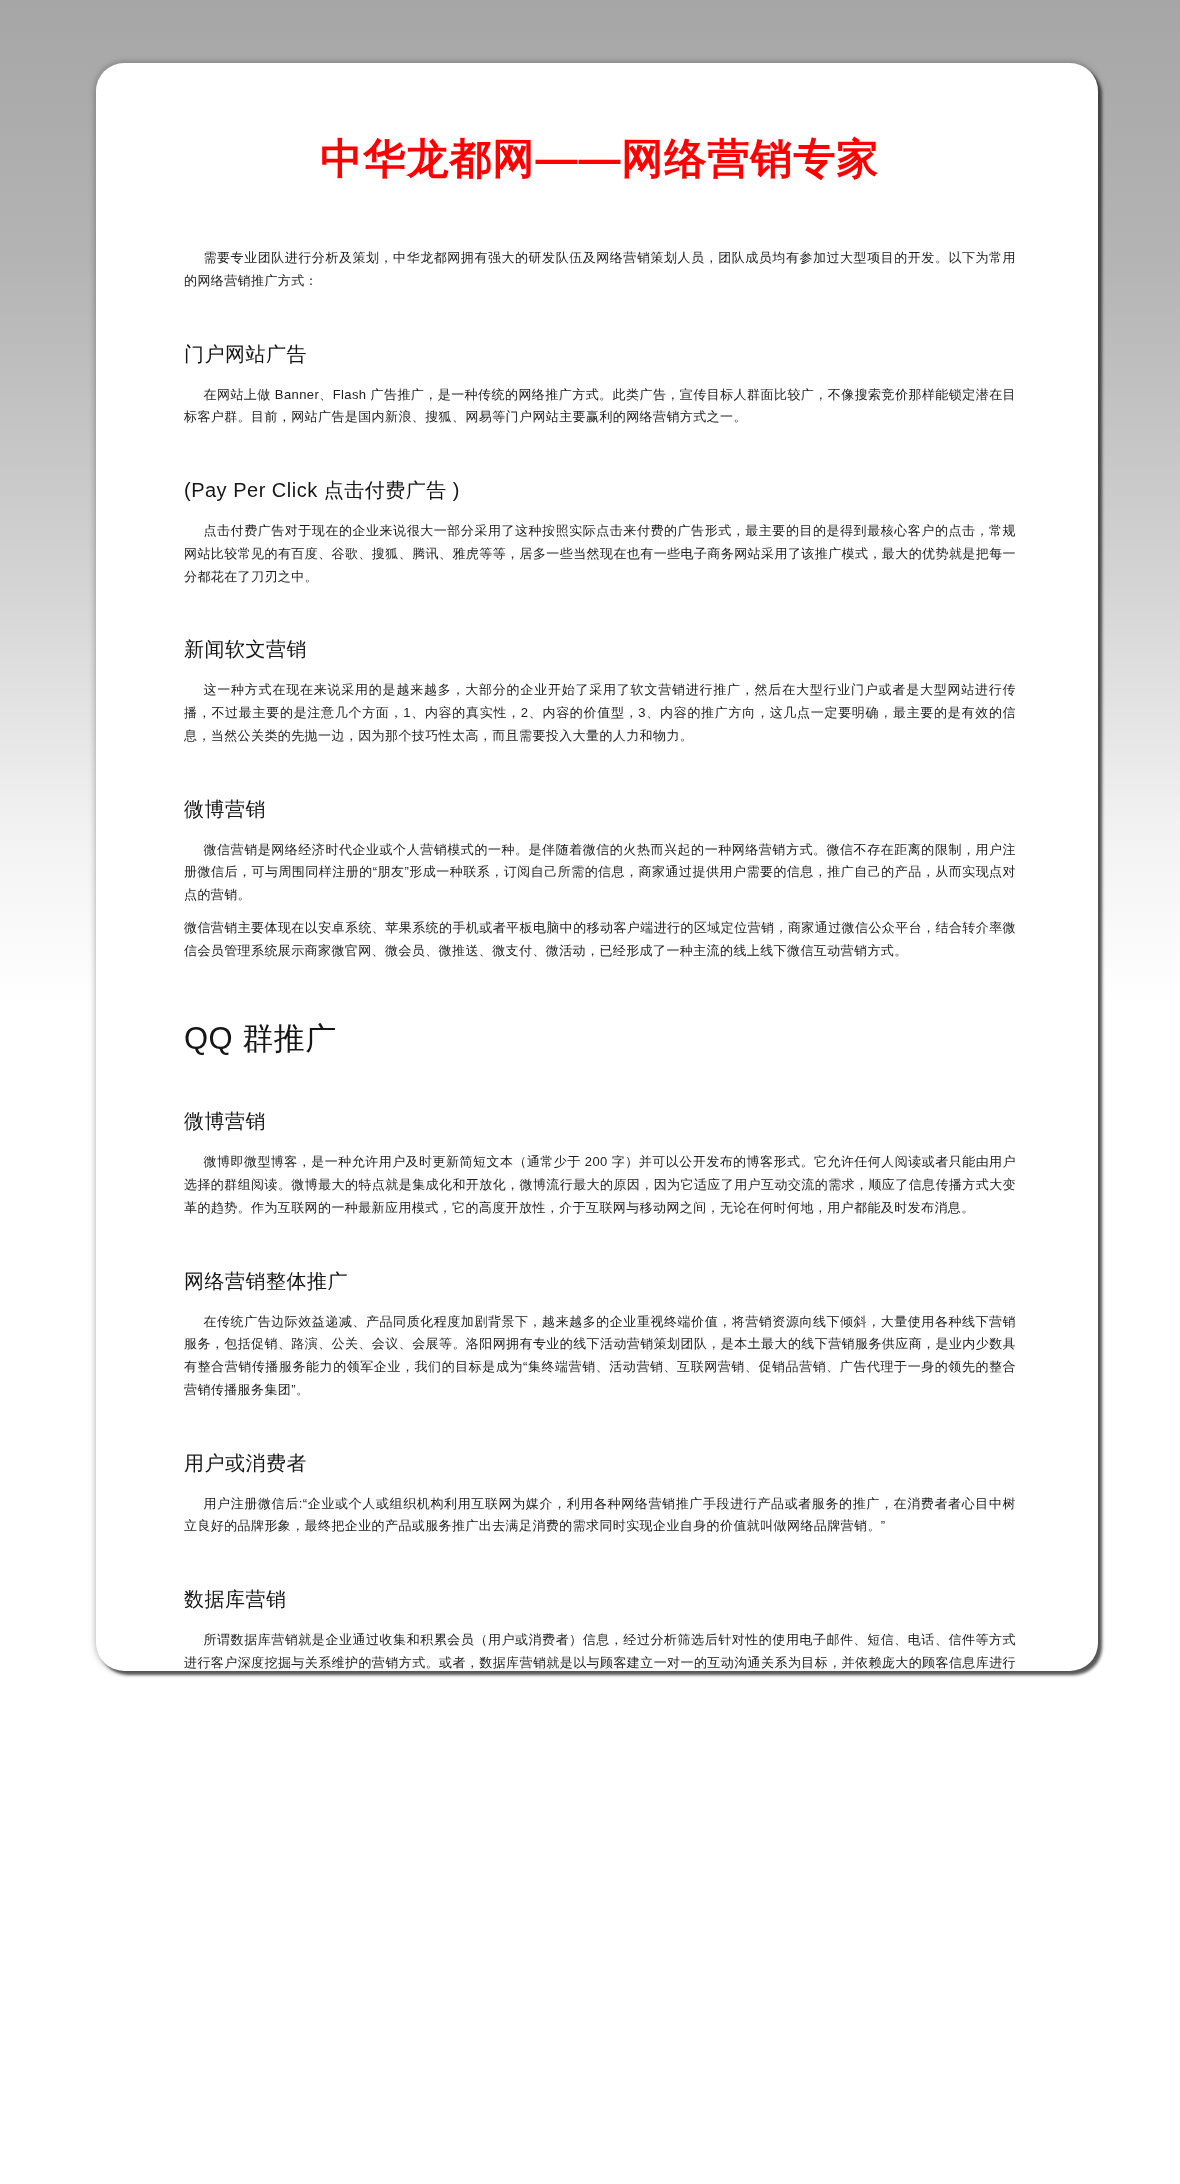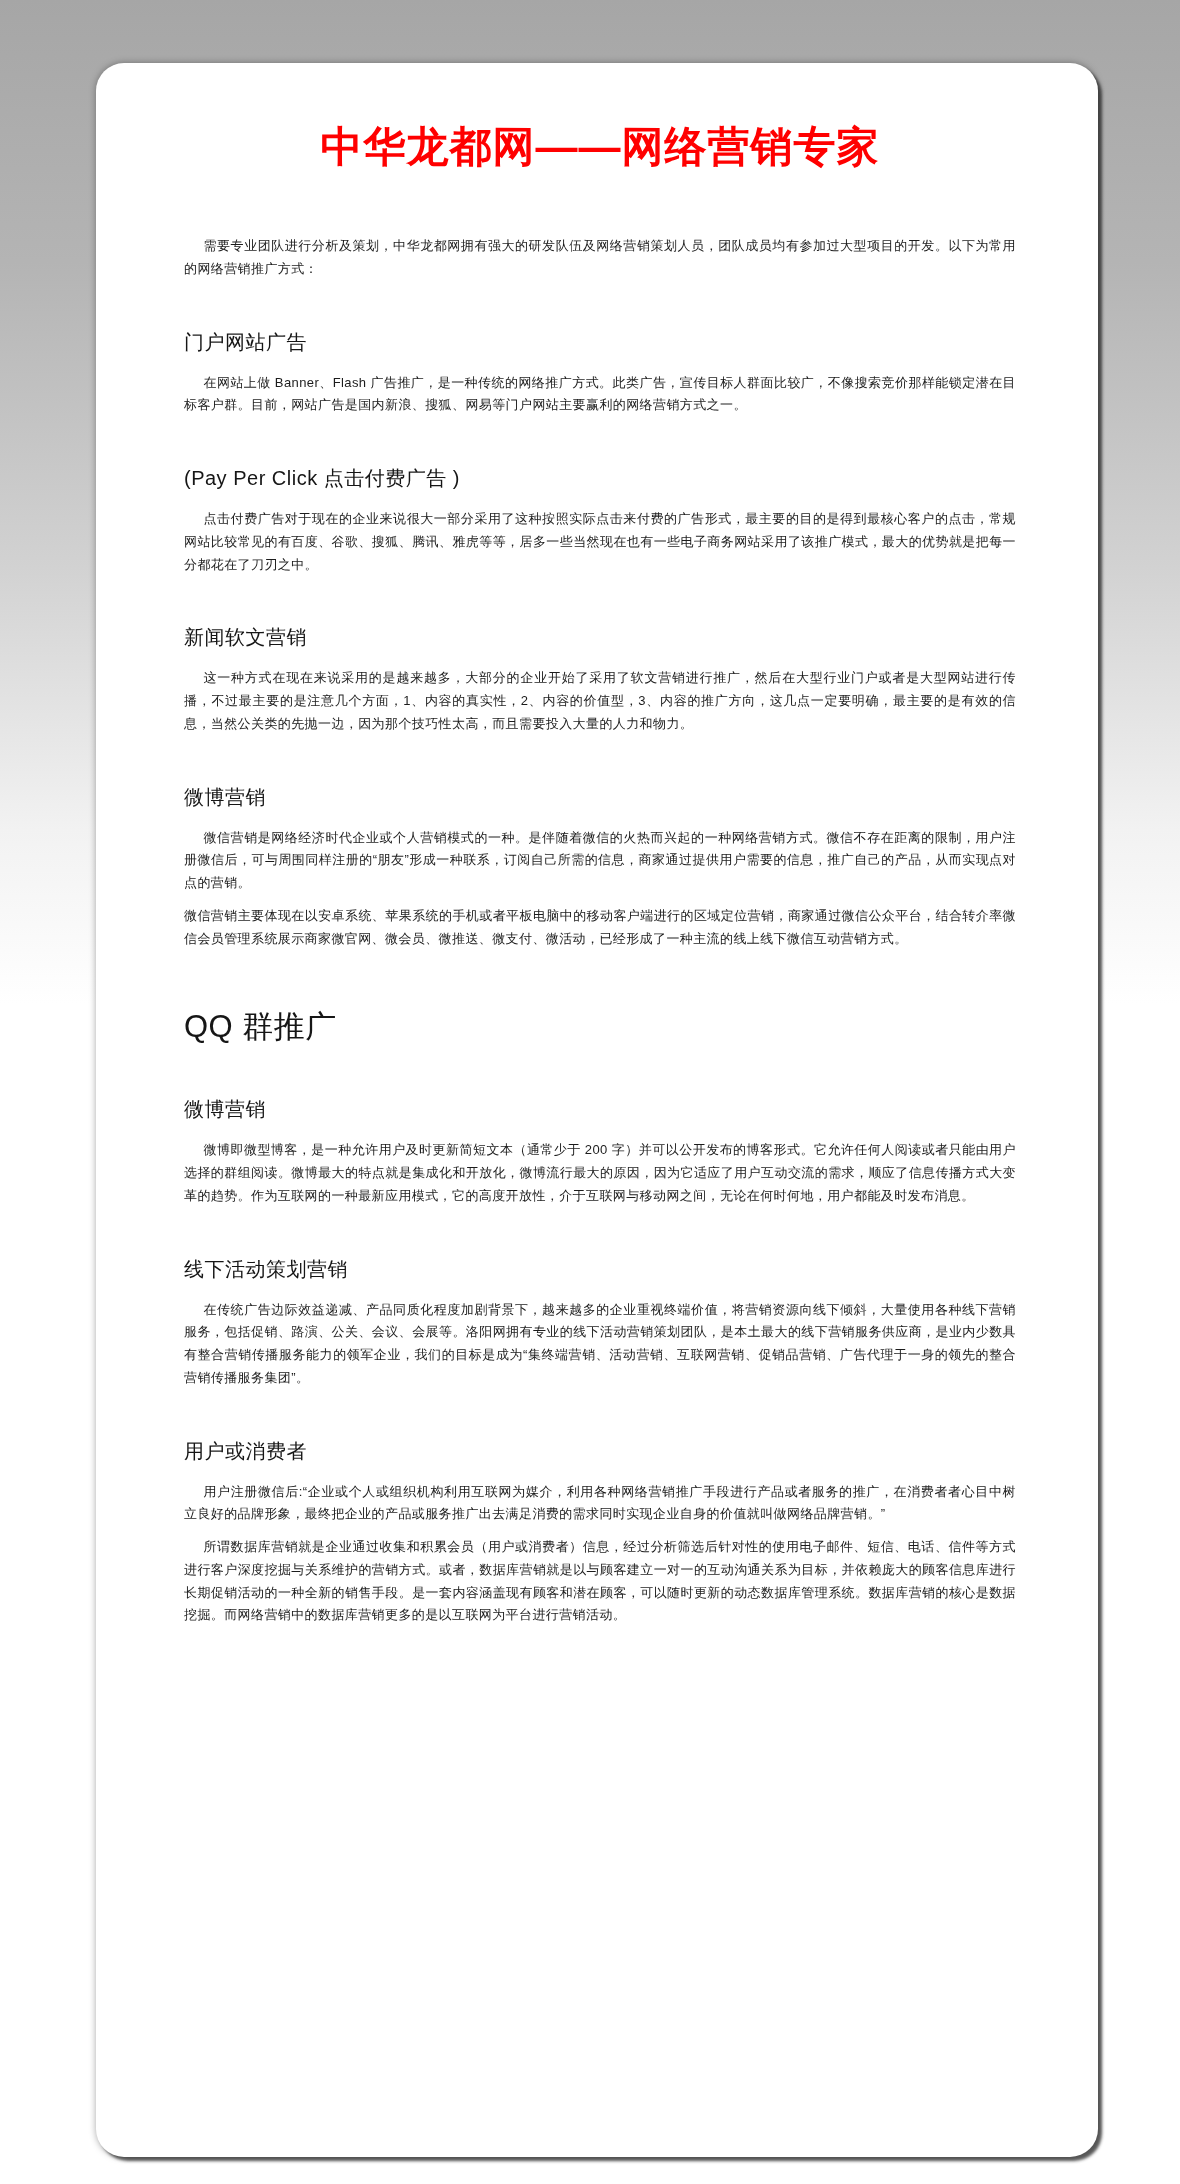--- a/index.html
+++ b/index.html
@@ -9,26 +9,26 @@
     position: relative;
     font-family: "Liberation Sans", "DejaVu Sans", sans-serif;
     background: linear-gradient(to bottom, #a6a6a6 0%, #b4b4b4 12%, #d2d2d2 26%, #f2f2f2 38%, #ffffff 46%, #ffffff 100%);
     overflow: hidden;
   }
   .card {
     position: absolute;
     left: 96px;
     top: 63px;
     width: 1002px;
-    height: 2094px;
+    height: 1608px;
     background: #ffffff;
     border-radius: 28px;
     box-shadow: 4px 4px 3px rgba(40,40,40,0.75), 0 0 7px rgba(0,0,0,0.35);
     box-sizing: border-box;
-    padding: 48px 82px 30px 88px;
+    padding: 60px 82px 30px 88px;
     overflow: hidden;
   }
   .doc-title {
     text-align: center;
     color: #ff0000;
     font-size: 42px;
     font-weight: bold;
     letter-spacing: 1px;
     margin: 8px 0 60px 0;
   }
@@ -88,26 +88,27 @@
   <div class="section">
     <h2 class="lg">QQ 群推广</h2>
   </div>
 
   <div class="section">
     <h2>微博营销</h2>
     <p class="indent">微博即微型博客，是一种允许用户及时更新简短文本（通常少于 200 字）并可以公开发布的博客形式。它允许任何人阅读或者只能由用户选择的群组阅读。微博最大的特点就是集成化和开放化，微博流行最大的原因，因为它适应了用户互动交流的需求，顺应了信息传播方式大变革的趋势。作为互联网的一种最新应用模式，它的高度开放性，介于互联网与移动网之间，无论在何时何地，用户都能及时发布消息。</p>
   </div>
 
   <div class="section">
-    <h2>线下活动策划营销</h2>
+    <h2>网络营销整体推广</h2>
     <p class="indent">在传统广告边际效益递减、产品同质化程度加剧背景下，越来越多的企业重视终端价值，将营销资源向线下倾斜，大量使用各种线下营销服务，包括促销、路演、公关、会议、会展等。洛阳网拥有专业的线下活动营销策划团队，是本土最大的线下营销服务供应商，是业内少数具有整合营销传播服务能力的领军企业，我们的目标是成为“集终端营销、活动营销、互联网营销、促销品营销、广告代理于一身的领先的整合营销传播服务集团”。</p>
   </div>
 
   <div class="section">
     <h2>用户或消费者</h2>
     <p class="indent">用户注册微信后:“企业或个人或组织机构利用互联网为媒介，利用各种网络营销推广手段进行产品或者服务的推广，在消费者者心目中树立良好的品牌形象，最终把企业的产品或服务推广出去满足消费的需求同时实现企业自身的价值就叫做网络品牌营销。”</p>
   </div>
 
   <div class="section">
+    <h2>数据库营销</h2>
     <p class="indent">所谓数据库营销就是企业通过收集和积累会员（用户或消费者）信息，经过分析筛选后针对性的使用电子邮件、短信、电话、信件等方式进行客户深度挖掘与关系维护的营销方式。或者，数据库营销就是以与顾客建立一对一的互动沟通关系为目标，并依赖庞大的顾客信息库进行长期促销活动的一种全新的销售手段。是一套内容涵盖现有顾客和潜在顾客，可以随时更新的动态数据库管理系统。数据库营销的核心是数据挖掘。而网络营销中的数据库营销更多的是以互联网为平台进行营销活动。</p>
   </div>
 
 </div>
 
 </body></html>

